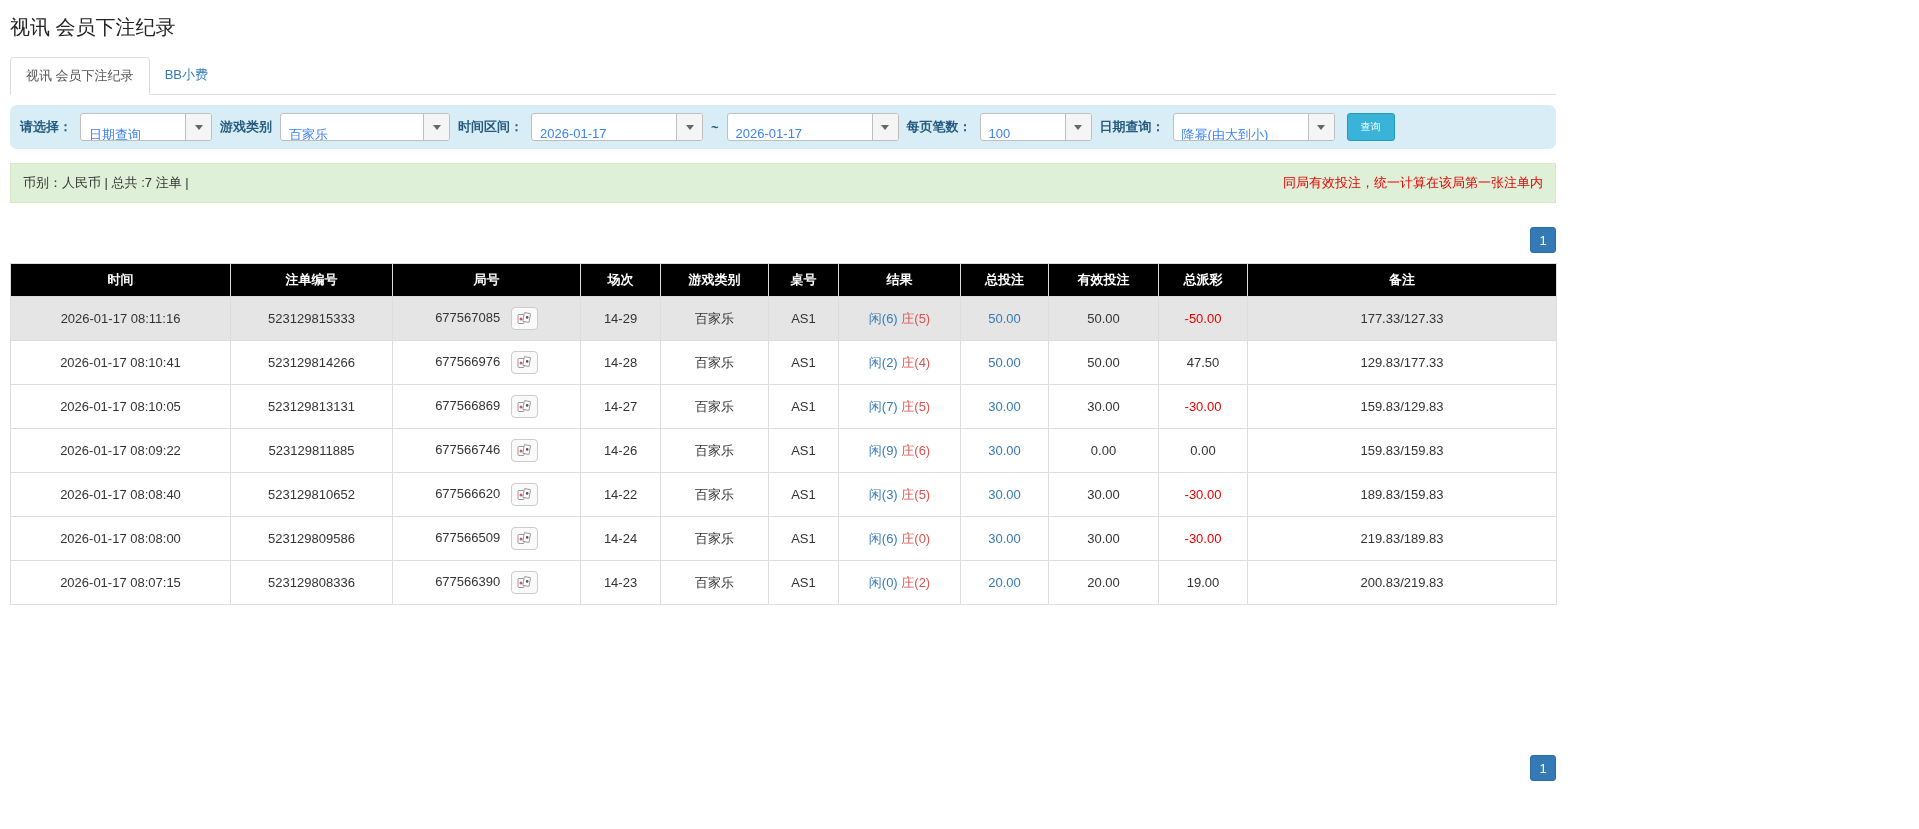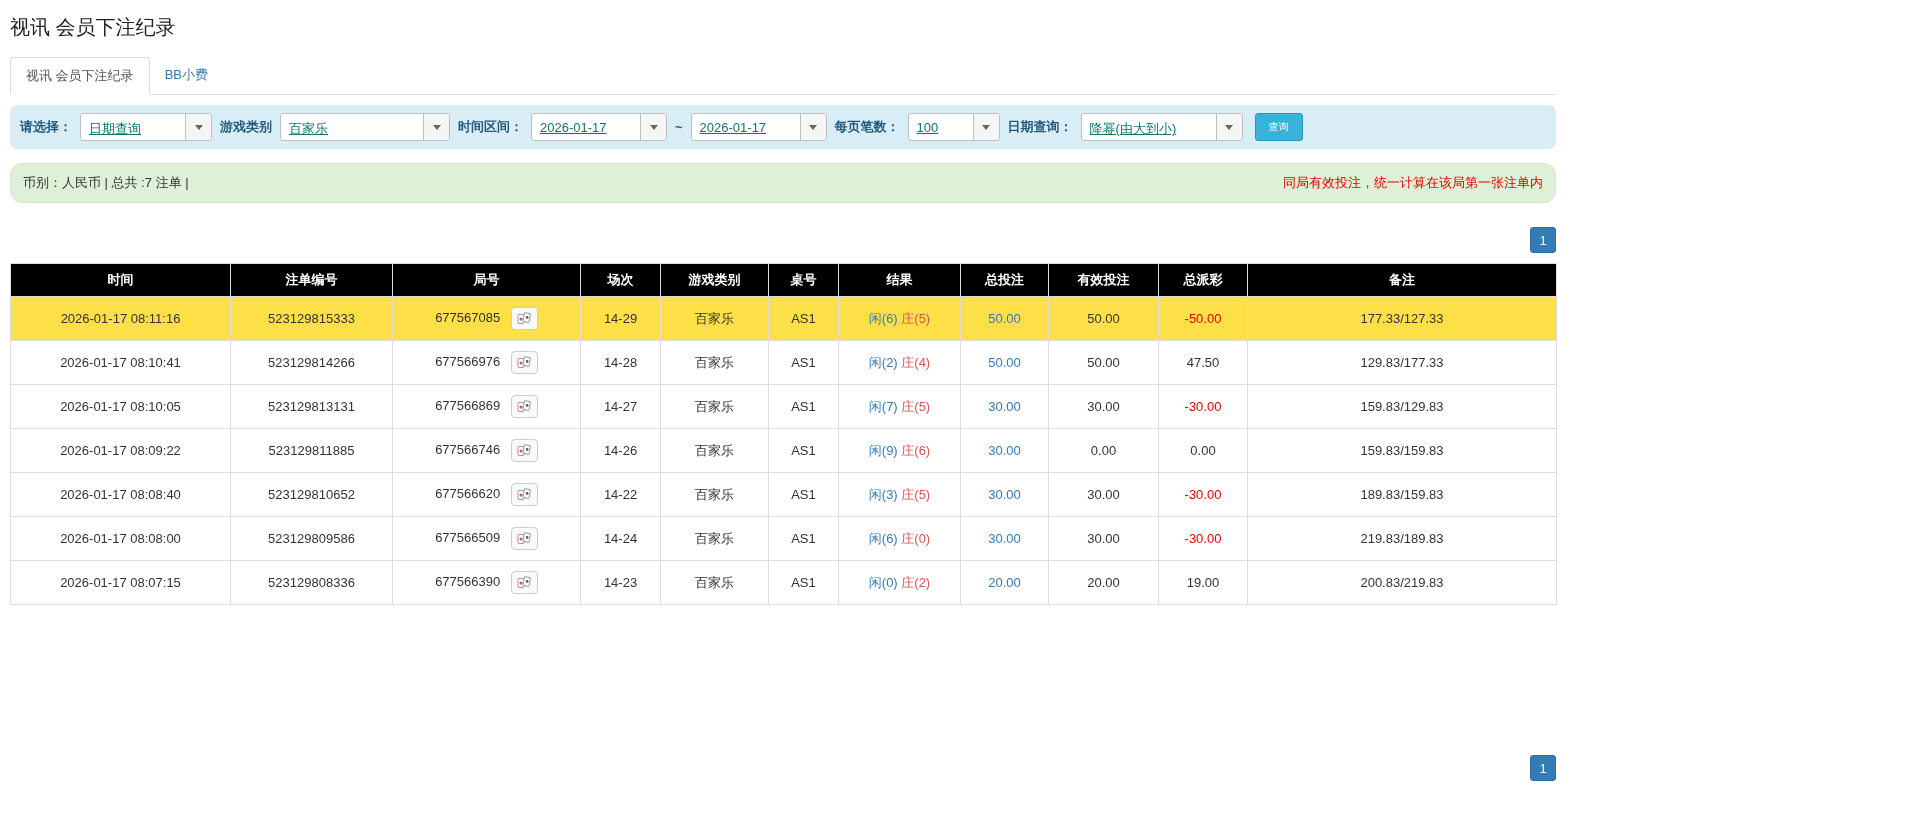--- a/index.html
+++ b/index.html
@@ -28,41 +28,41 @@
   .filter-bar {
     margin-top: 10px; background: #d9edf7; border-radius: 7px;
     padding: 8px 10px; display: flex; align-items: center; gap: 8px;
   }
   .flabel { color: #245a7e; font-weight: bold; white-space: nowrap; }
   .tilde { color: #245a7e; font-weight: bold; }
   .combo {
     display: inline-flex; align-items: stretch; background: #fff;
     border: 1px solid #bfbfbf; border-radius: 3px; height: 28px; overflow: hidden;
   }
-  .combo-text { flex: 1; padding: 6px 8px; color: #0f766e; white-space: nowrap; overflow: hidden; text-decoration: underline; }
+  .combo-text { flex: 1; padding: 12px 8px; color: #3b82f6; white-space: nowrap; overflow: hidden; }
   .caret-btn {
     width: 26px; border-left: 1px solid #bfbfbf; background: #f5f5f5;
     display: flex; align-items: center; justify-content: center; cursor: pointer;
   }
   .caret-btn::after {
     content: ""; width: 0; height: 0;
     border-left: 4px solid transparent; border-right: 4px solid transparent;
     border-top: 5px solid #666;
   }
-  .w-query { width: 132px; } .w-game { width: 170px; } .w-date { width: 136px; }
-  .w-size { width: 92px; } .w-sort { width: 162px; }
+  .w-query { width: 132px; } .w-game { width: 170px; } .w-date { width: 172px; }
+  .w-size { width: 112px; } .w-sort { width: 162px; }
   .search-btn {
     background: #39b3d7; color: #fff; border: 1px solid #269abc; border-radius: 3px;
     padding: 6px 13px; font-size: 10px; cursor: pointer; margin-left: 4px;
     font-family: inherit;
   }
 
   
   .info-bar {
-    margin-top: 14px; background: #dff0d8; border: 1px solid #d6e9c6; border-radius: 12px;
+    margin-top: 14px; background: #dff0d8; border: 1px solid #d6e9c6; border-radius: 0;
     padding: 10px 12px; display: flex; justify-content: space-between; align-items: center; text-align: right;
   }
   .info-summary { color: #333; }
   .notice { color: #e60000; }
 
   
   .pagination-top { display: flex; justify-content: flex-end; margin-top: 24px; }
   .pagination-bottom { display: flex; justify-content: flex-end; margin-top: 150px; }
   .page-btn {
     background: #337ab7; border: 1px solid #2e6da4; color: #fff;
@@ -73,21 +73,21 @@
   
   table { border-collapse: collapse; table-layout: fixed; width: 1546px; margin-top: 10px; }
   th {
     background: #000; color: #fff; font-weight: bold; text-align: center;
     padding: 7px 4px; border: 1px solid #ddd; font-size: 13px;
   }
   td {
     border: 1px solid #ddd; text-align: center; padding: 4px;
     height: 44px; font-size: 13px; color: #333; background: #fff;
   }
-  tr.highlight td { background: #fde047; margin-top: 48px; }
+  tr.highlight td { background: #e5e5e5; margin-top: 48px; }
   .summary-row td { background: #9d9d9d; color: #fff; height: 31px; border-color: #cfcfcf; }
   .bet-link { color: #337ab7; text-decoration: none; cursor: pointer; }
   .player { color: #337ab7; }
   .banker { color: #d9534f; }
   .neg { color: #e60000; }
 
   .replay-btn {
     display: inline-flex; align-items: center; justify-content: center;
     width: 27px; height: 23px; border: 1px solid #ccc; border-radius: 4px;
     background: #fafafa; margin-left: 7px; vertical-align: middle; cursor: pointer; padding: 0;

